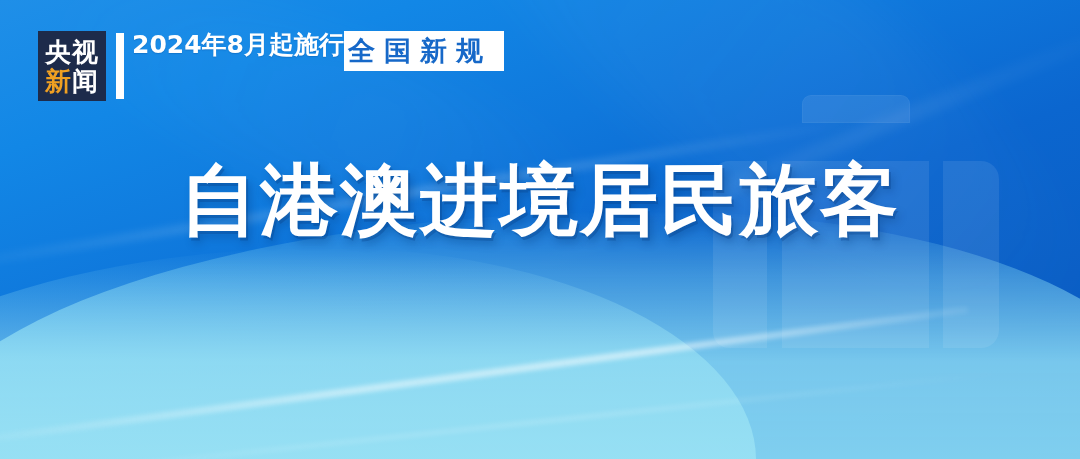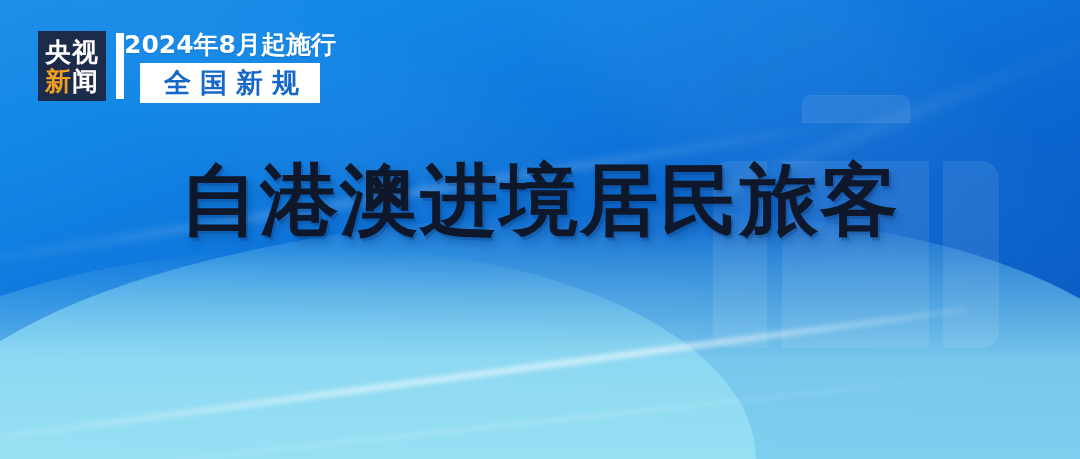--- a/index.html
+++ b/index.html
@@ -148,38 +148,38 @@
 
   .sep-bar {
     width: 8px;
     height: 66px;
     background: #ffffff;
     margin-left: 10px;
     margin-top: 2px;
     flex: none;
   }
   .head-texts {
+    margin-left: 8px;
     display: flex;
-    flex-direction: column;
-    align-items: center;
+    flex-direction: row;
   }
   .head-line1 {
     color: #ffffff;
     font-size: 25px;
     font-weight: bold;
     letter-spacing: 0px;
     line-height: 28px;
     margin-bottom: 4px;
     white-space: nowrap;
     text-shadow: 0 1px 1px rgba(0,60,130,0.25);
     font-family: "DejaVu Sans", "Liberation Sans", sans-serif;
   }
   .head-box {
     background: #ffffff;
-    padding: 5px 12px 6px 24px;
+    padding: 5px 12px 6px 4px;
     display: inline-block;
   }
   .head-line2 {
     color: #1668c8;
     font-size: 27px;
     font-weight: bold;
     letter-spacing: 9px;
     line-height: 29px;
     white-space: nowrap;
     font-family: "DejaVu Sans", "Liberation Sans", sans-serif;
@@ -187,21 +187,21 @@
 
   
   .title-block {
     position: absolute;
     left: 0;
     right: 0;
     top: 154px;
     text-align: center;
   }
   .title-line {
-    color: #0f172a;
+    color: #ffffff;
     font-weight: bold;
     font-size: 78px;
     line-height: 93px;
     letter-spacing: 2px;
     white-space: nowrap;
     font-family: "DejaVu Sans", "Liberation Sans", sans-serif;
     text-shadow:
       2px 3px 0 rgba(7,60,130,0.30),
       4px 6px 9px rgba(5,45,105,0.28);
   }

